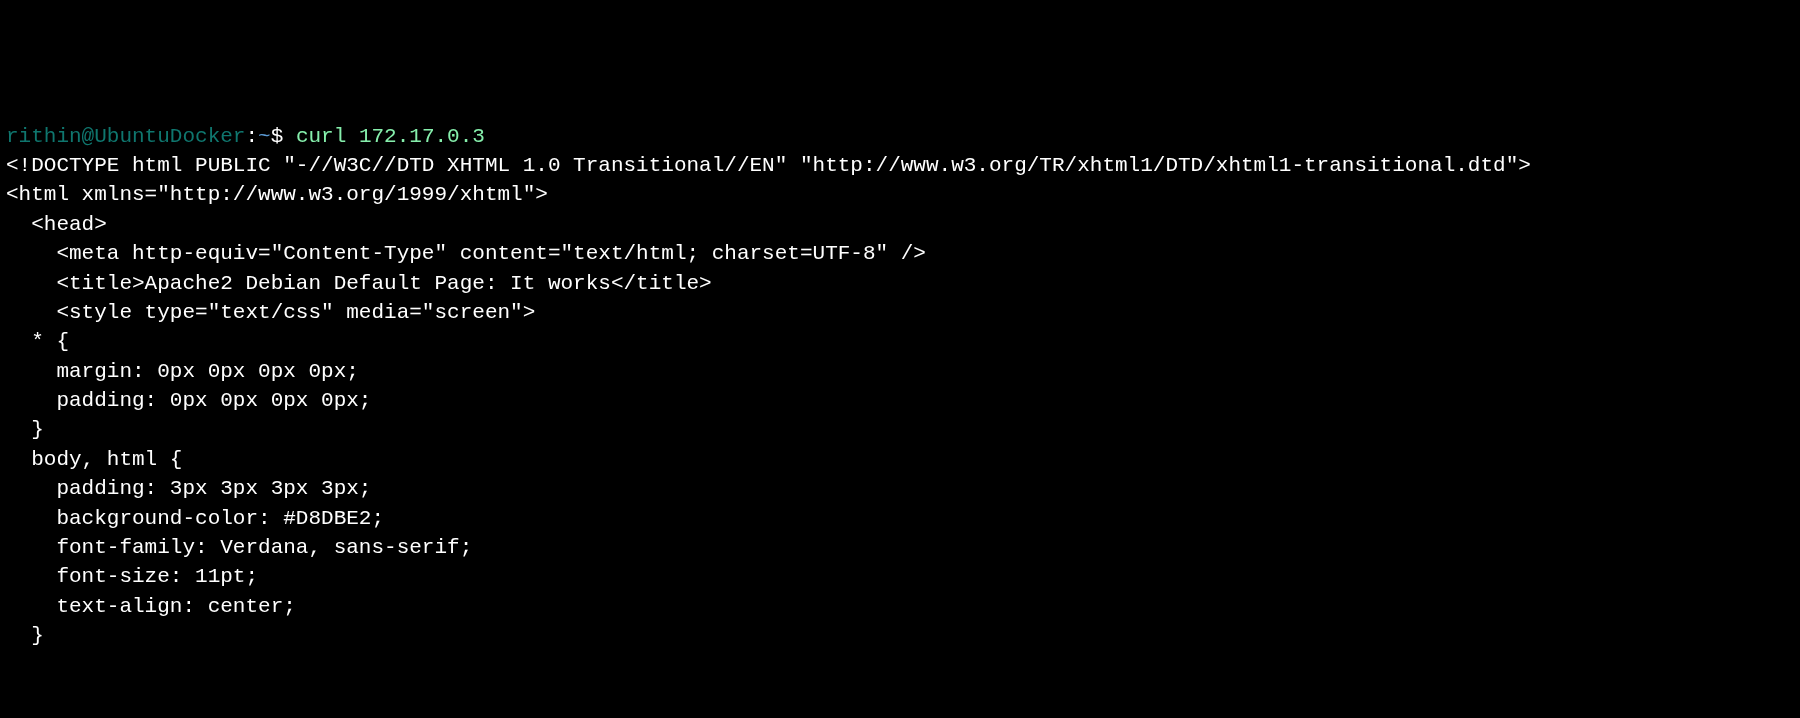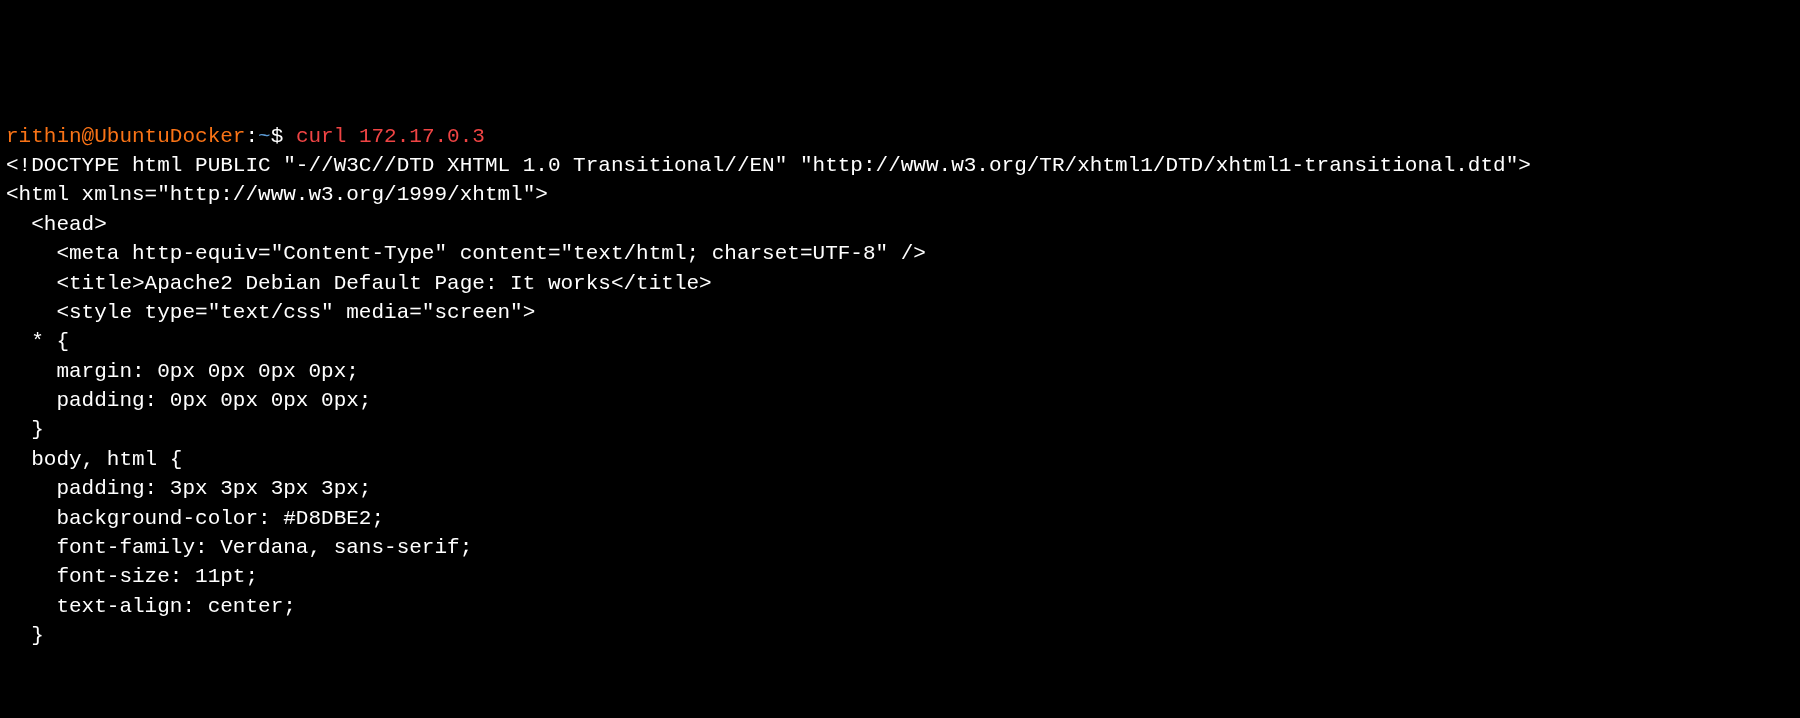--- a/index.html
+++ b/index.html
@@ -13,34 +13,34 @@
       font-size: 21px;
       line-height: 1.4;
       color: #ffffff;
       padding: 4px 6px;
       white-space: pre;
       overflow: hidden;
       width: 1800px;
       height: 718px;
     }
     .prompt-user {
-      color: #f97316;
+      color: #0f766e;
       font-family: Liberation Mono, monospace;
     }
     .prompt-separator {
       color: #ffffff;
     }
     .prompt-path {
       color: #5b9bd5;
     }
     .prompt-dollar {
       color: #ffffff;
     }
     .command {
-      color: #ef4444;
+      color: #86efac;
     }
     .output {
       color: #ffffff;
     }
     .terminal-line {
       display: block;
     }
   </style>
 </head>
 <body>

